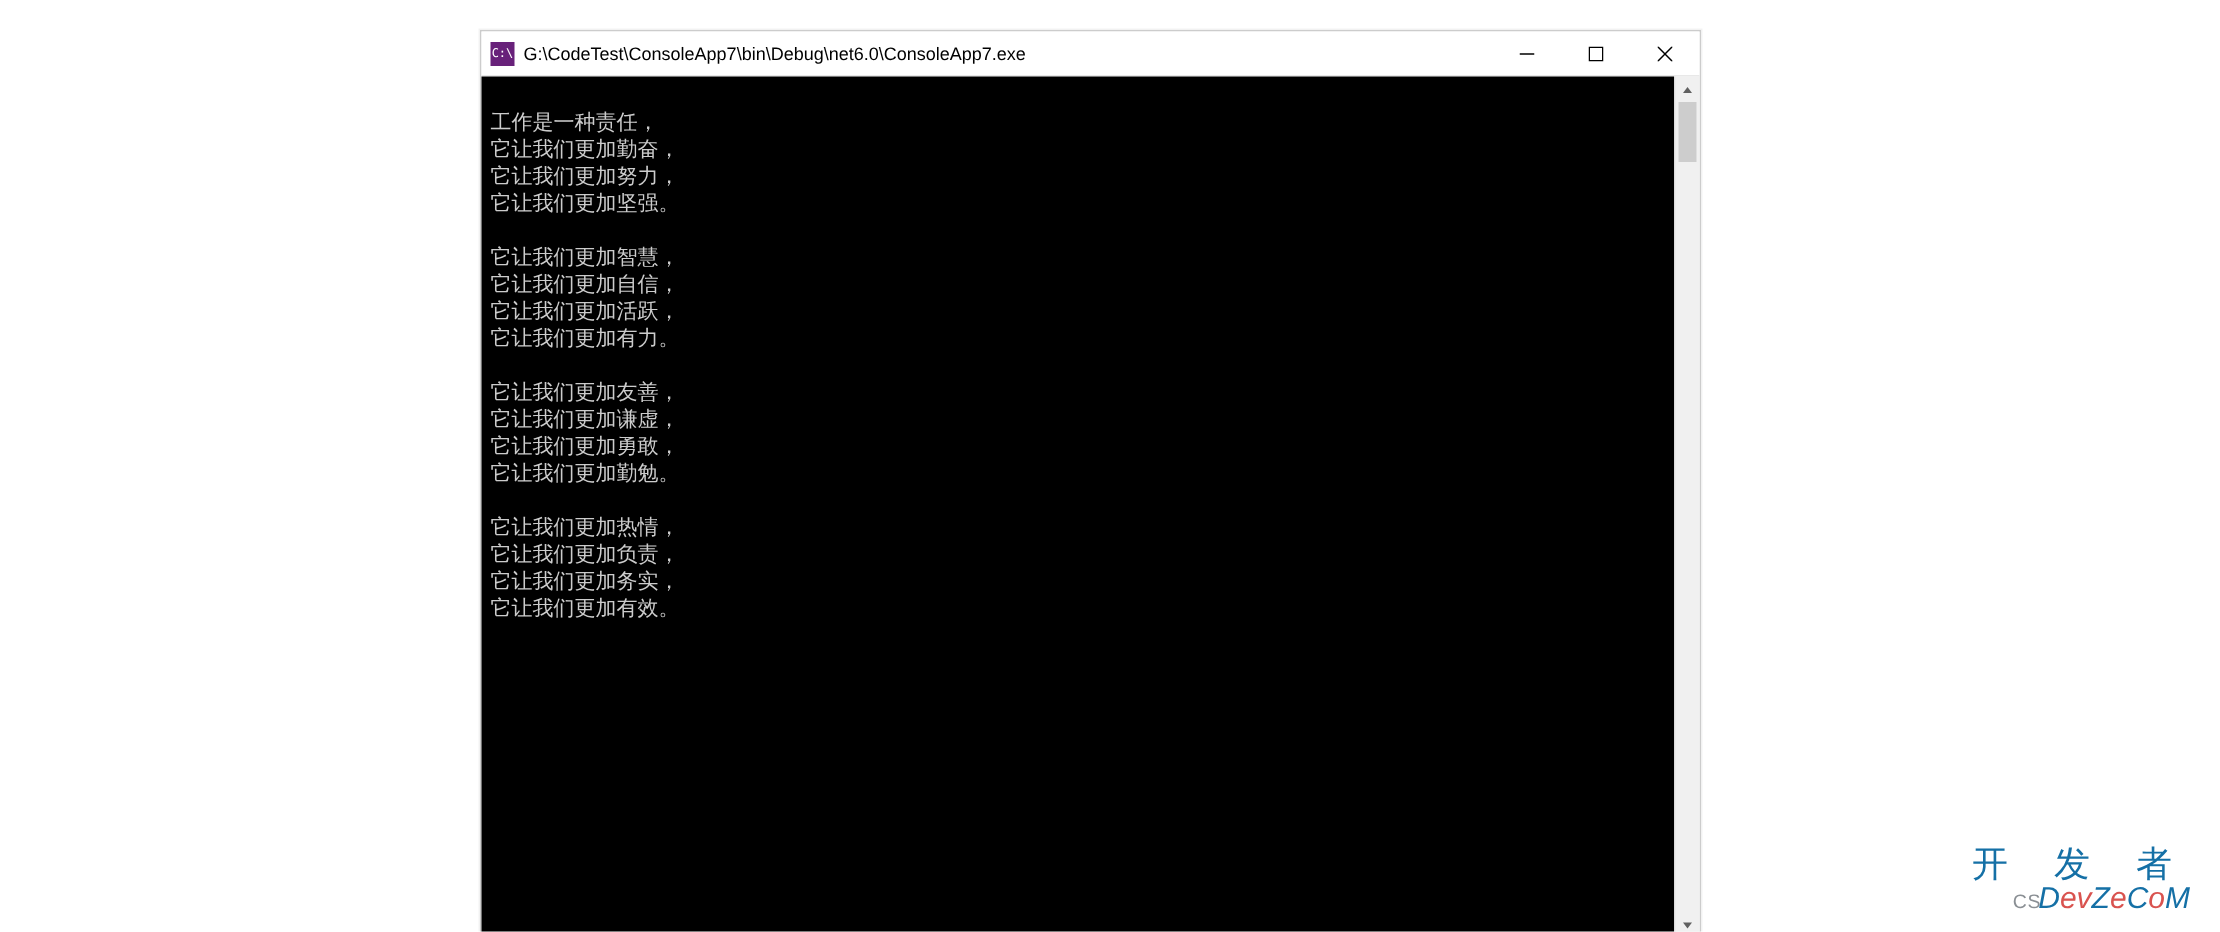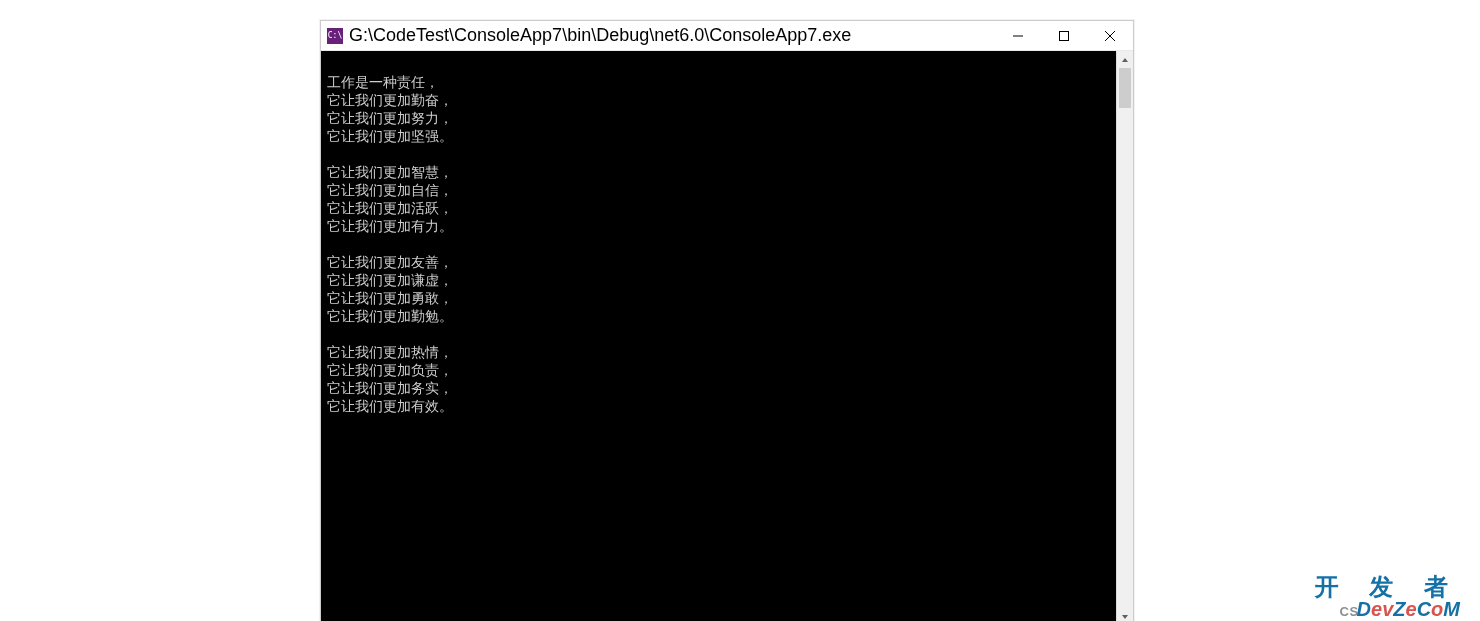--- a/index.html
+++ b/index.html
@@ -38,21 +38,21 @@
       background: #68217a;
       color: #ffffff;
       font-size: 8px;
       line-height: 16px;
       text-align: center;
       font-family: Consolas, monospace;
       margin-right: 6px;
       flex-shrink: 0;
     }
     .title-text {
-      font-size: 18px;
+      font-size: 12px;
       color: #000000;
       white-space: nowrap;
       overflow: hidden;
       flex: 1;
     }
     .window-controls {
       display: flex;
       height: 100%;
       flex-shrink: 0;
     }
@@ -100,24 +100,23 @@
     .scroll-thumb {
       position: absolute;
       left: 2px; right: 2px;
       top: 0;
       height: 40px;
       background: #cdcdcd;
     }
     .footer-watermark {
       position: absolute;
       right: 20px;
-      bottom: 2px;
+      bottom: 12px;
       text-align: right;
       line-height: 1;
-      font-weight: bold;
     }
     .wm-top {
       font-size: 24px;
       color: #1570a6;
       letter-spacing: 12px;
       font-family: "SimHei", sans-serif;
     }
     .wm-bottom {
       font-size: 20px;
       font-style: italic;

